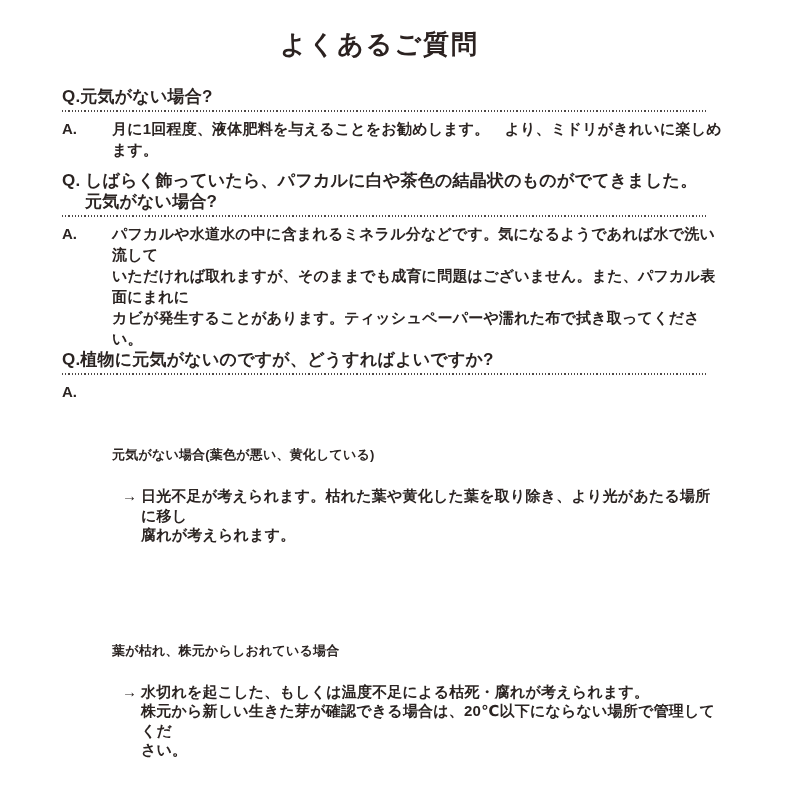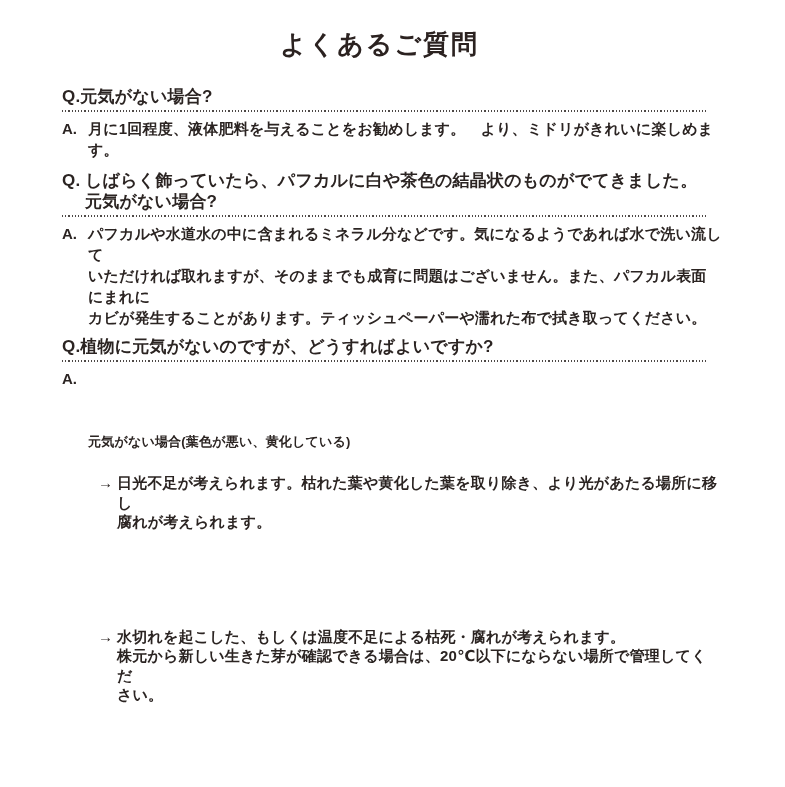--- a/index.html
+++ b/index.html
@@ -25,25 +25,25 @@
   .q-text { white-space:pre-line; }
 
   .dotline {
     height:2px; margin:3px 0 6px;
     background:repeating-linear-gradient(90deg,#4d4846 0 1.2px,transparent 1.2px 3.2px);
     width:645px;
   }
 
   .a-row { display:flex; font-size:15px; line-height:21px; }
   .a-label { flex:0 0 26px; }
-  .a-text { white-space:pre-line; letter-spacing:0.2px; }
+  .a-text { white-space:pre-line; letter-spacing:0.2px;margin-left:24px; }
 
   .qa-1 .q { margin-top:25px; }
   .qa-2 .q { margin-top:10px; }
-  .qa-3 .q { margin-top:8px; }
+  .qa-3 .q { }
 
   .case { margin-top:0; }
   .case + .case { margin-top:11px; }
   .case-heading { font-size:13px; line-height:21px; font-weight:800; }
   .case-body-row { display:flex; margin-left:10px; font-size:15px; line-height:19.5px; }
   .case-arrow { flex:0 0 19px; }
   .case-body { white-space:pre-line; letter-spacing:0.2px; }
 </style>
 </head>
 <body>
@@ -88,20 +88,21 @@
           <div class="case">
             <div class="case-heading">元気がない場合(葉色が悪い、黄化している)</div>
             <div class="case-body-row">
               <span class="case-arrow">→</span>
               <div class="case-body">日光不足が考えられます。枯れた葉や黄化した葉を取り除き、より光があたる場所に移し
 腐れが考えられます。</div>
             </div>
           </div>
 
           <div class="case">
+            <div class="case-heading">葉が枯れ、株元からしおれている場合</div>
             <div class="case-body-row">
               <span class="case-arrow">→</span>
               <div class="case-body">水切れを起こした、もしくは温度不足による枯死・腐れが考えられます。
 株元から新しい生きた芽が確認できる場合は、20℃以下にならない場所で管理してくだ
 さい。</div>
             </div>
           </div>
 
           
 

